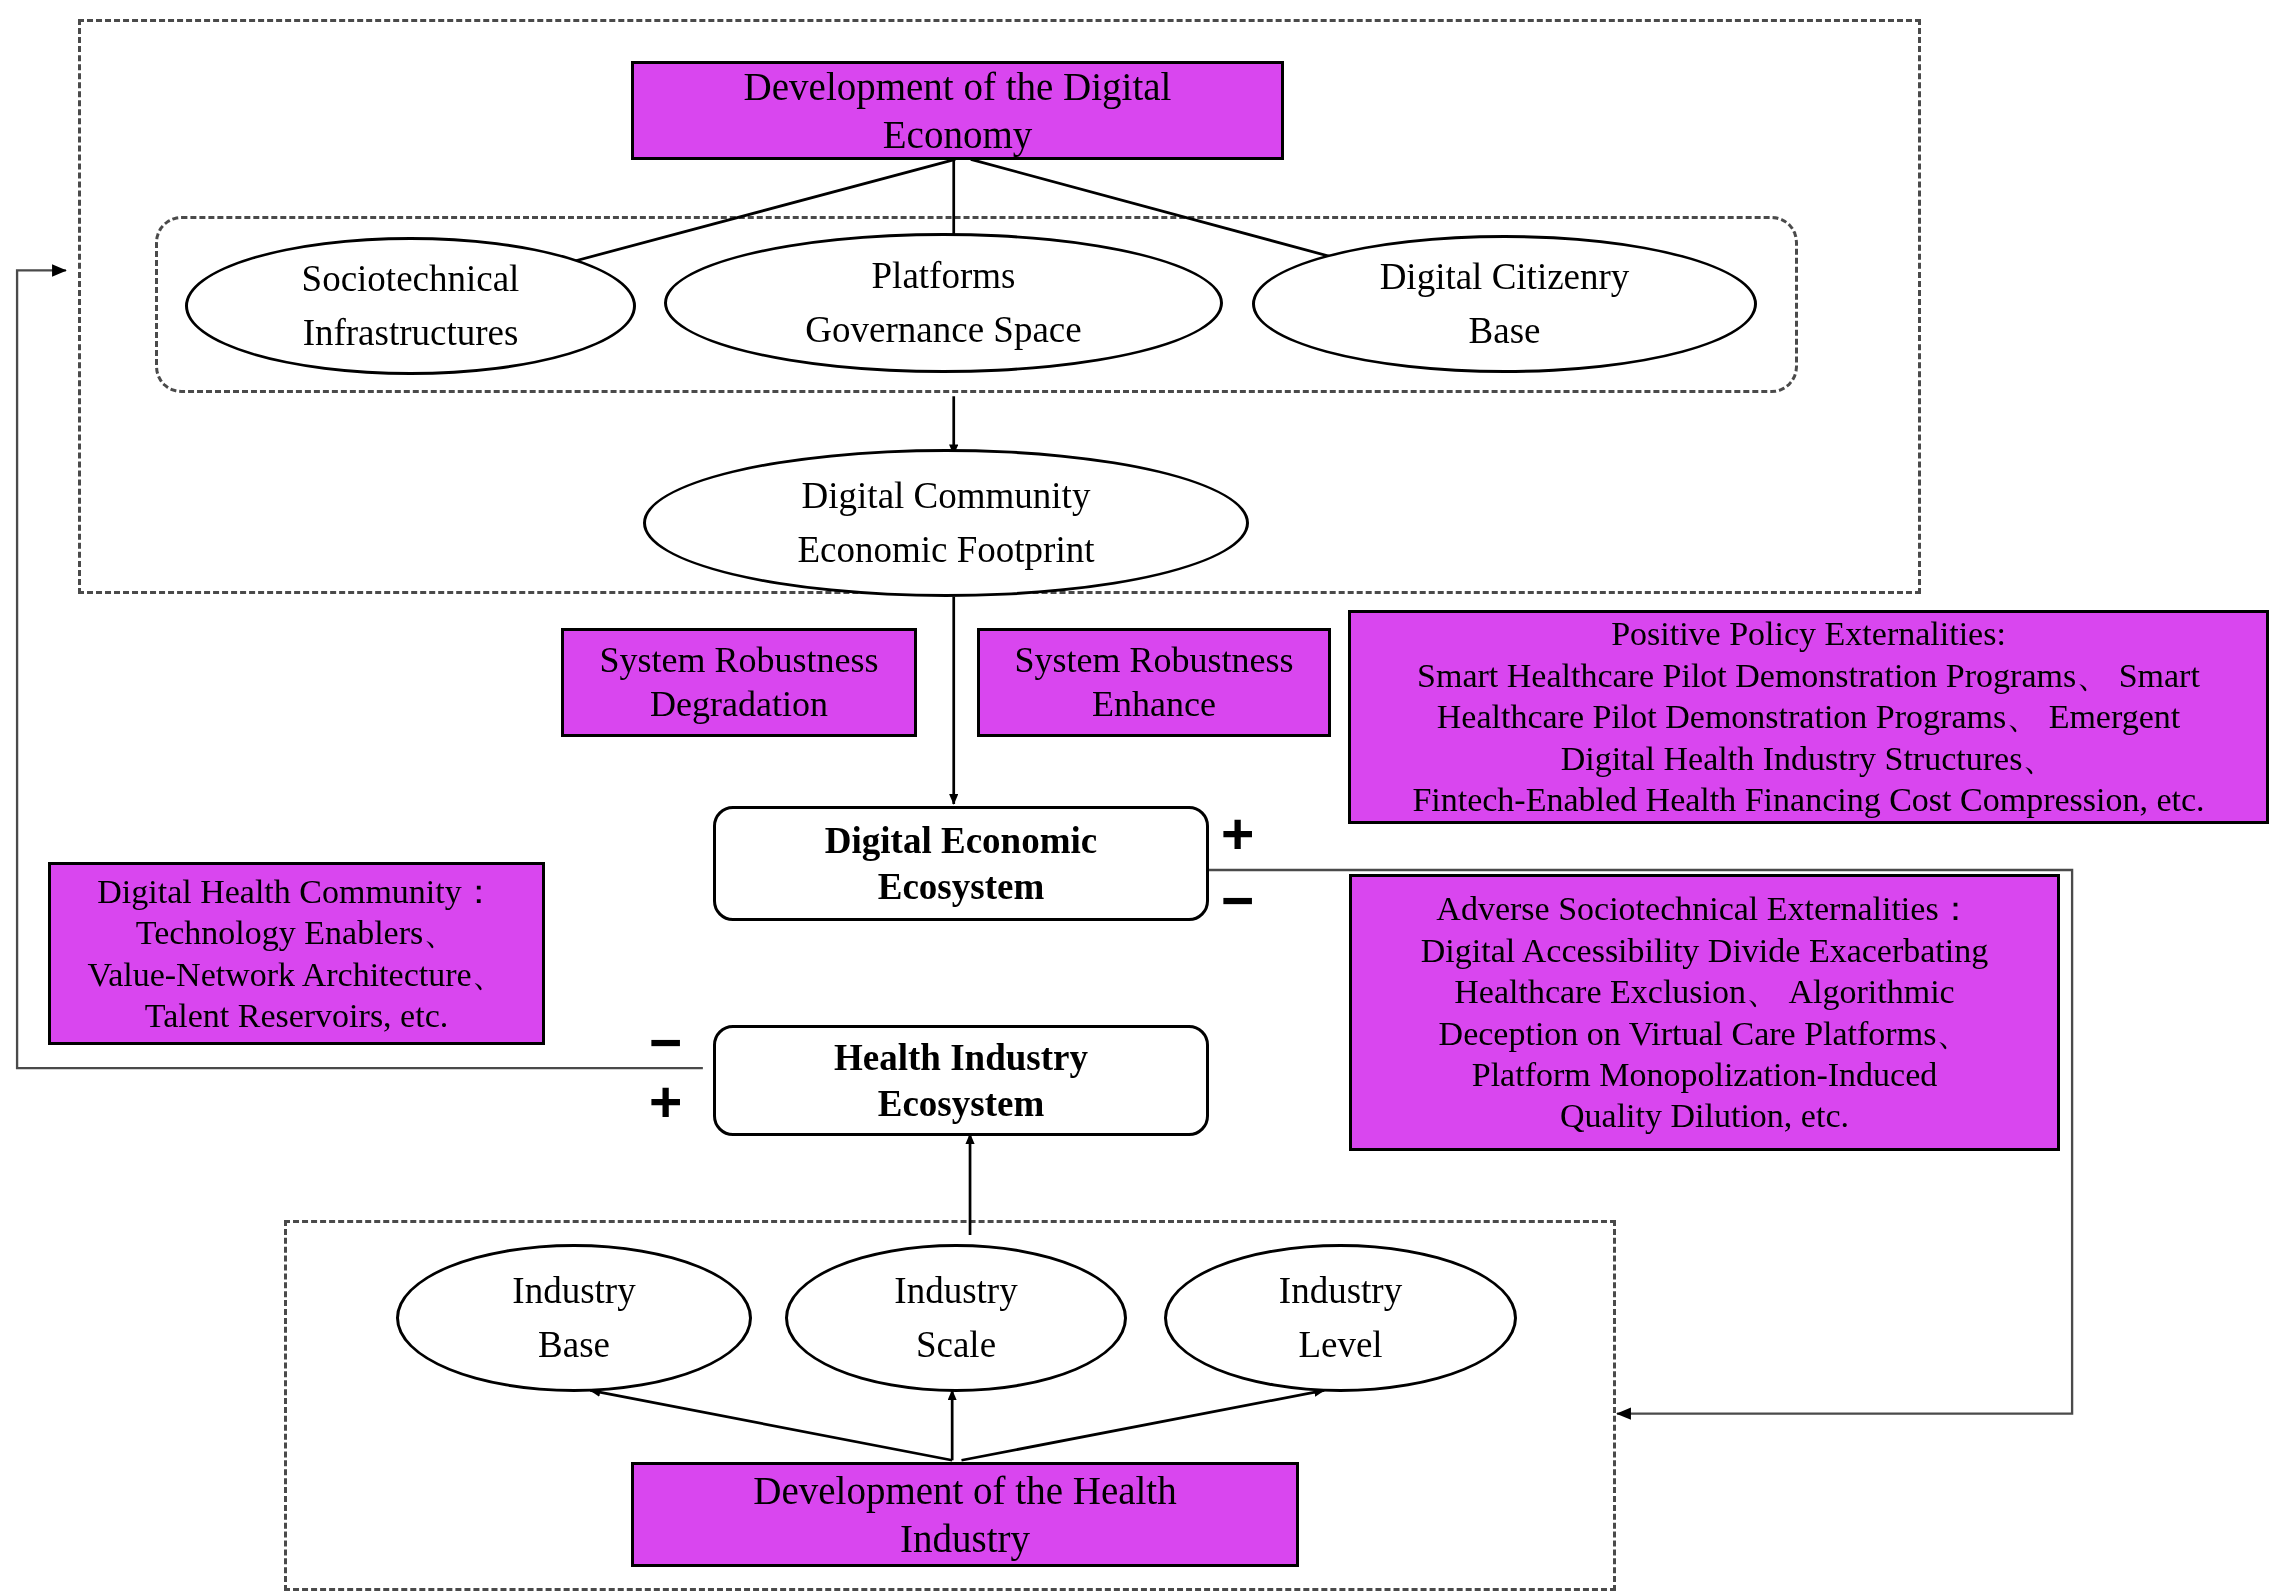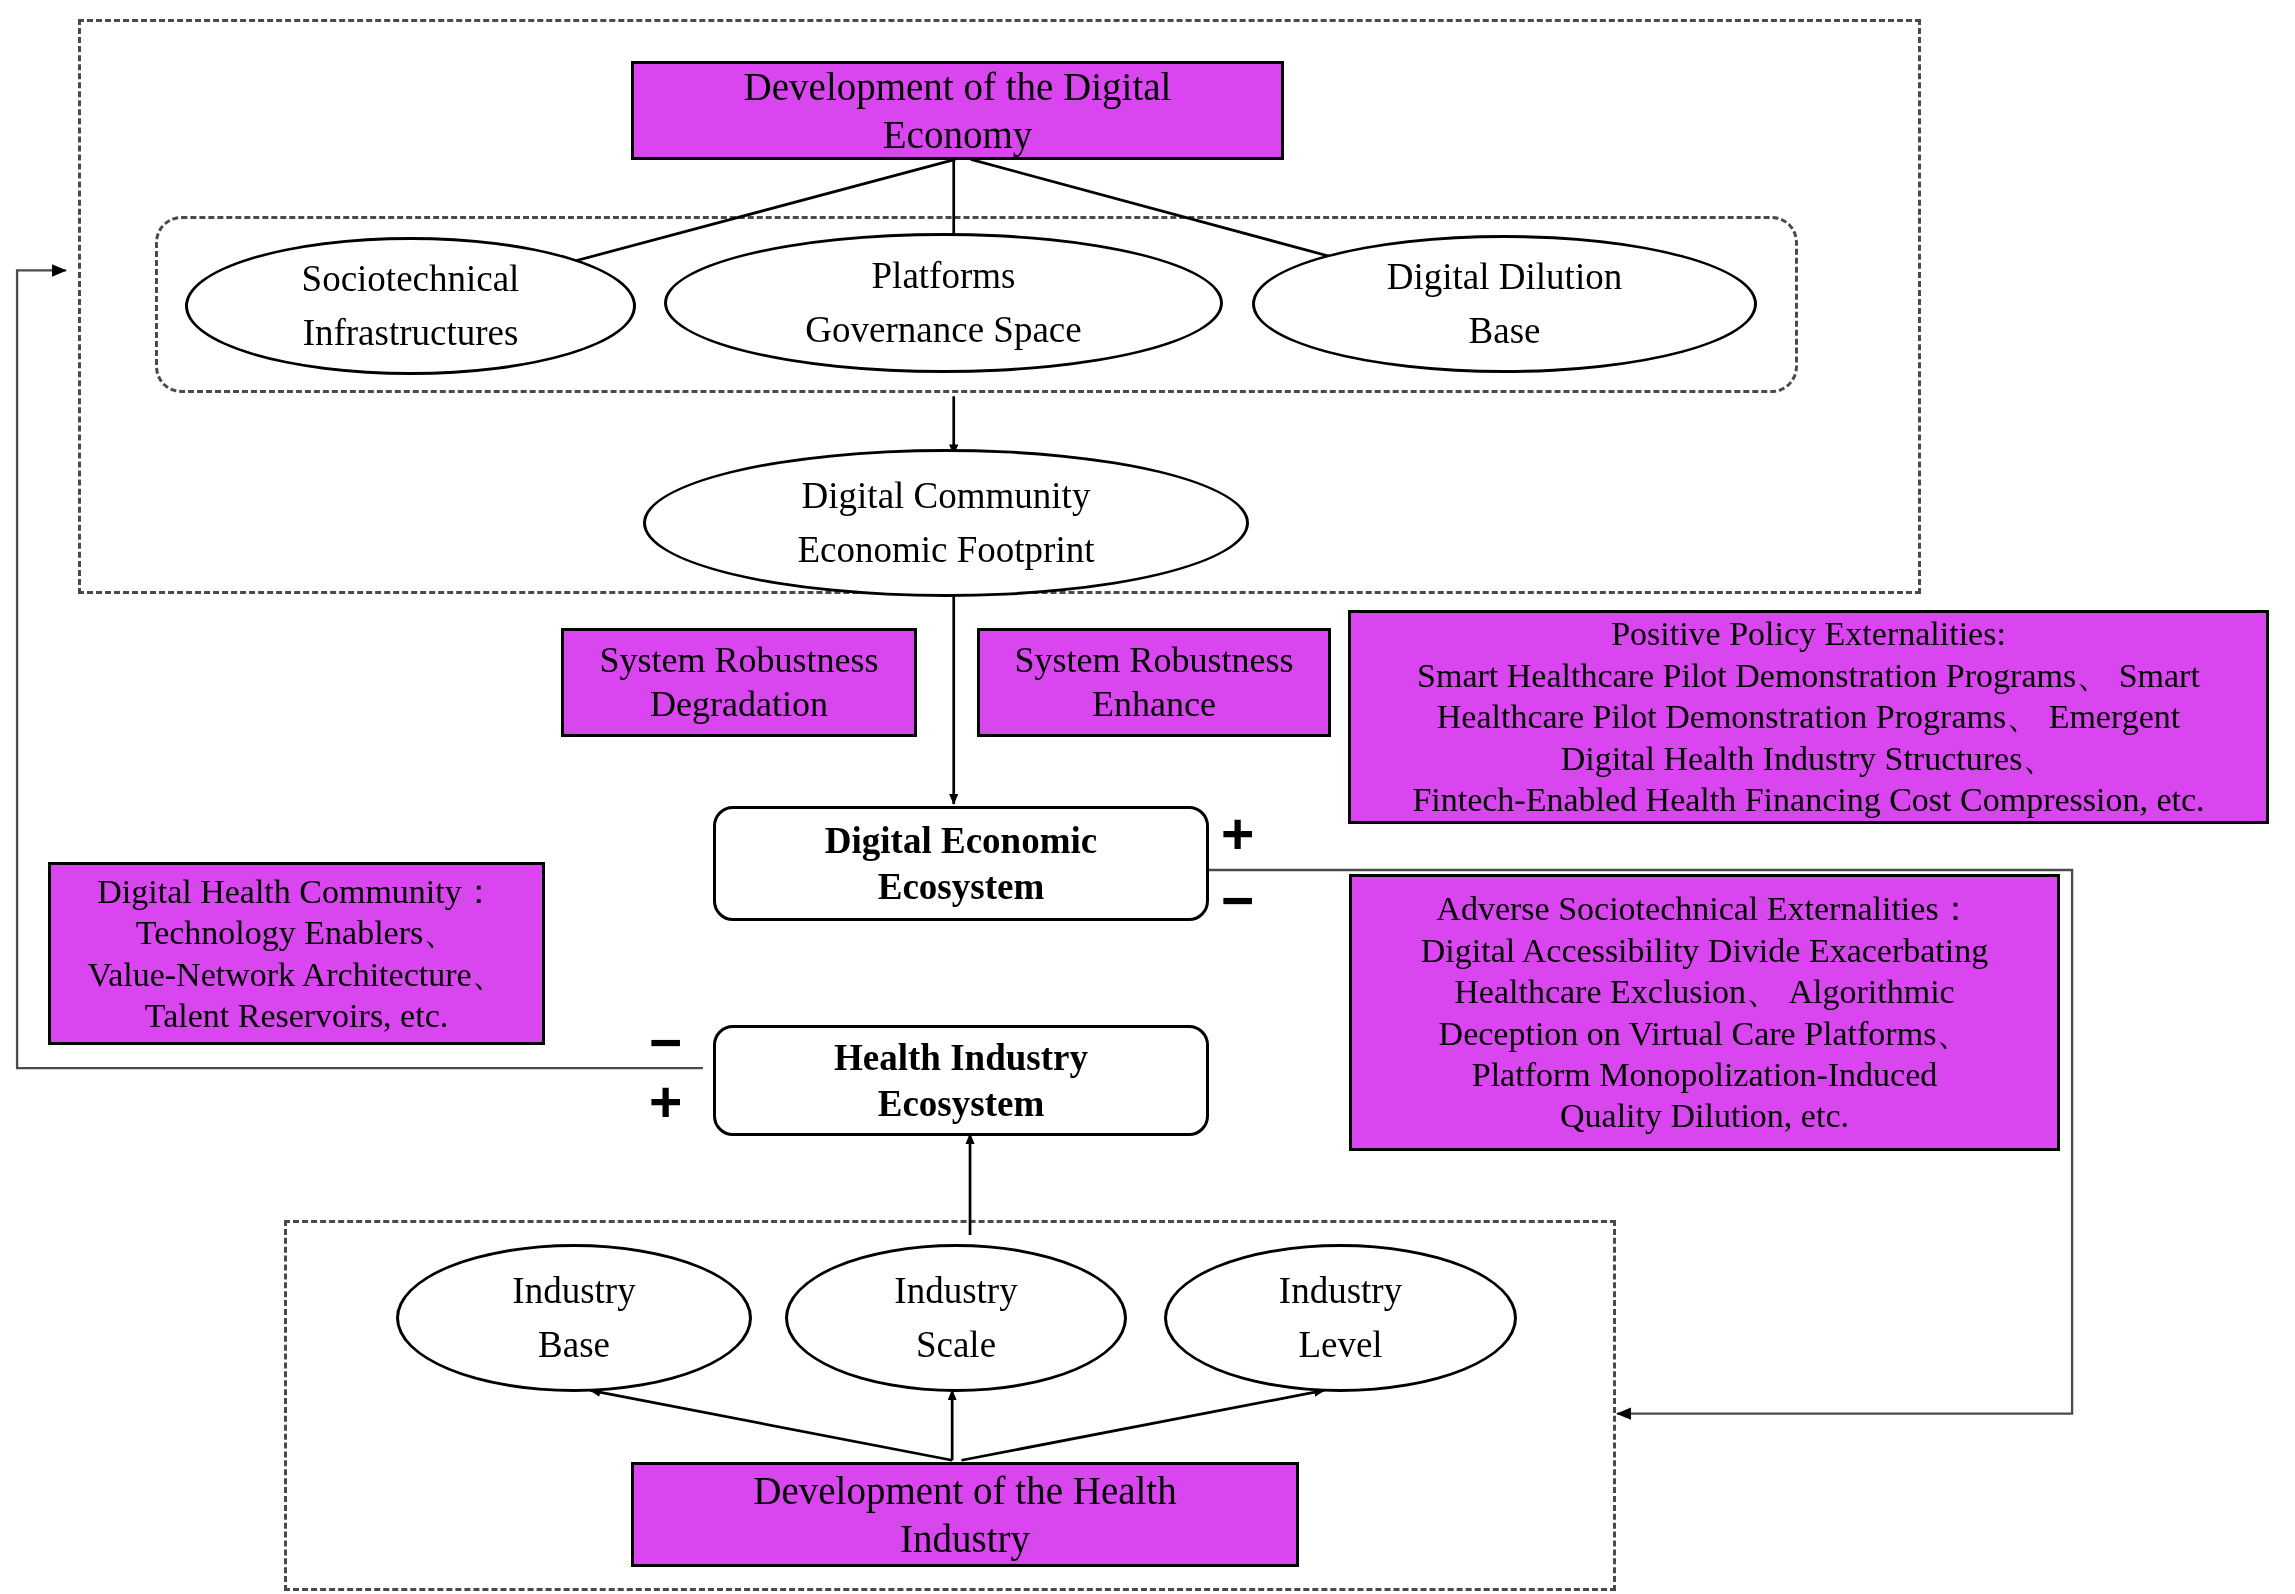--- a/index.html
+++ b/index.html
@@ -90,21 +90,21 @@
     <span>Sociotechnical</span>
     <span>Infrastructures</span>
   </div>
 
   <div class="ell f48" style="left:664px;top:233px;width:559px;height:140px;flex-direction:column;">
     <span>Platforms</span>
     <span>Governance  Space</span>
   </div>
 
   <div class="ell f48" style="left:1252px;top:235px;width:505px;height:138px;flex-direction:column;">
-    <span>Digital Dilution</span>
+    <span>Digital Citizenry</span>
     <span>Base</span>
   </div>
 
   <div class="ell f48" style="left:643px;top:449px;width:606px;height:148px;flex-direction:column;">
     <span>Digital Community</span>
     <span>Economic  Footprint</span>
   </div>
 
   <div class="node rect f46" style="left:561px;top:628px;width:356px;height:109px;flex-direction:column;">
     <span>System Robustness</span>

